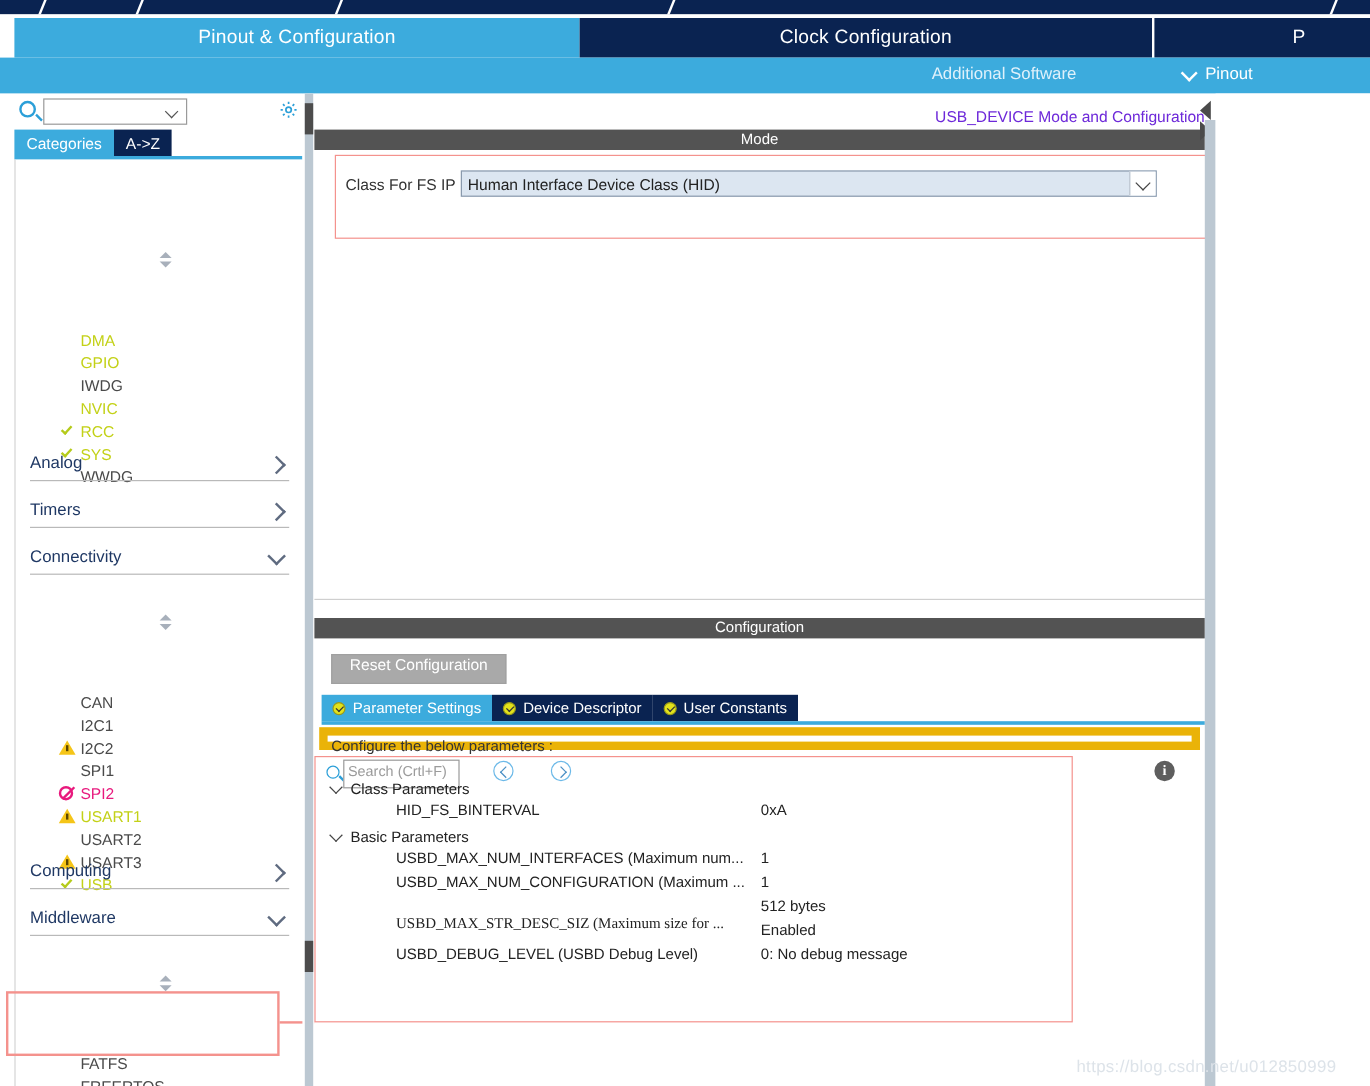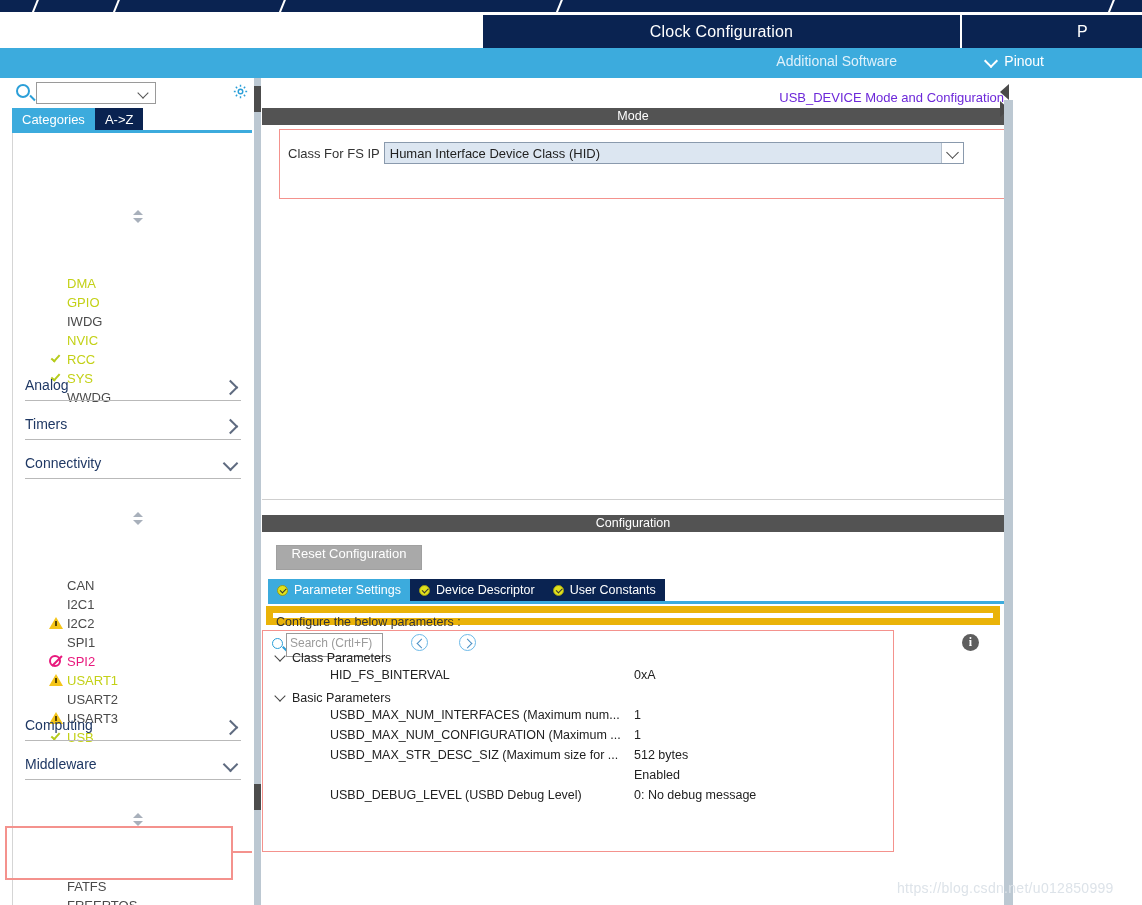--- a/index.html
+++ b/index.html
@@ -310,20 +310,23 @@
   <div class="top-strip">
     <div class="slash" style="left:34px;"></div>
     <div class="slash" style="left:115px;"></div>
     <div class="slash" style="left:281px;"></div>
     <div class="slash" style="left:558px;"></div>
     <div class="slash" style="left:1110px;"></div>
   </div>
   <div class="top-gap"></div>
 
   <div class="tabbar">
+    <div class="tab active" style="left:12px; width:471px;">
+      <span>Pinout &amp; Configuration</span>
+    </div>
     <div class="tab inactive" style="left:483px; width:477px;">
       <span>Clock Configuration</span>
     </div>
     <div class="tab-sep" style="left:960px;"></div>
     <div class="tab inactive" style="left:962px; width:180px; justify-content:flex-start; padding-left:115px;">
       <span>P</span>
     </div>
   </div>
 
   <div class="subbar">
@@ -560,21 +563,21 @@
         <span class="tri-d"></span>
         <span>Basic Parameters</span>
       </div>
 
       <div class="prow" style="top:78px;">USBD_MAX_NUM_INTERFACES (Maximum num...</div>
       <div class="pval" style="top:78px;">1</div>
 
       <div class="prow" style="top:98px;">USBD_MAX_NUM_CONFIGURATION (Maximum ...</div>
       <div class="pval" style="top:98px;">1</div>
 
-      <div class="prow" style="top:118px;">USBD_MAX_STR_DESC_SIZ (Maximum size for ...</div>
+      <div class="prow" style="top:132px;font-family:Liberation Serif, serif;">USBD_MAX_STR_DESC_SIZ (Maximum size for ...</div>
       <div class="pval" style="top:118px;">512 bytes</div>
 
       <div class="pval" style="top:138px;">Enabled</div>
 
       <div class="prow" style="top:158px;">USBD_DEBUG_LEVEL (USBD Debug Level)</div>
       <div class="pval" style="top:158px;">0: No debug message</div>
     </div>
   </div>
 
   <div class="rt-arrows">

